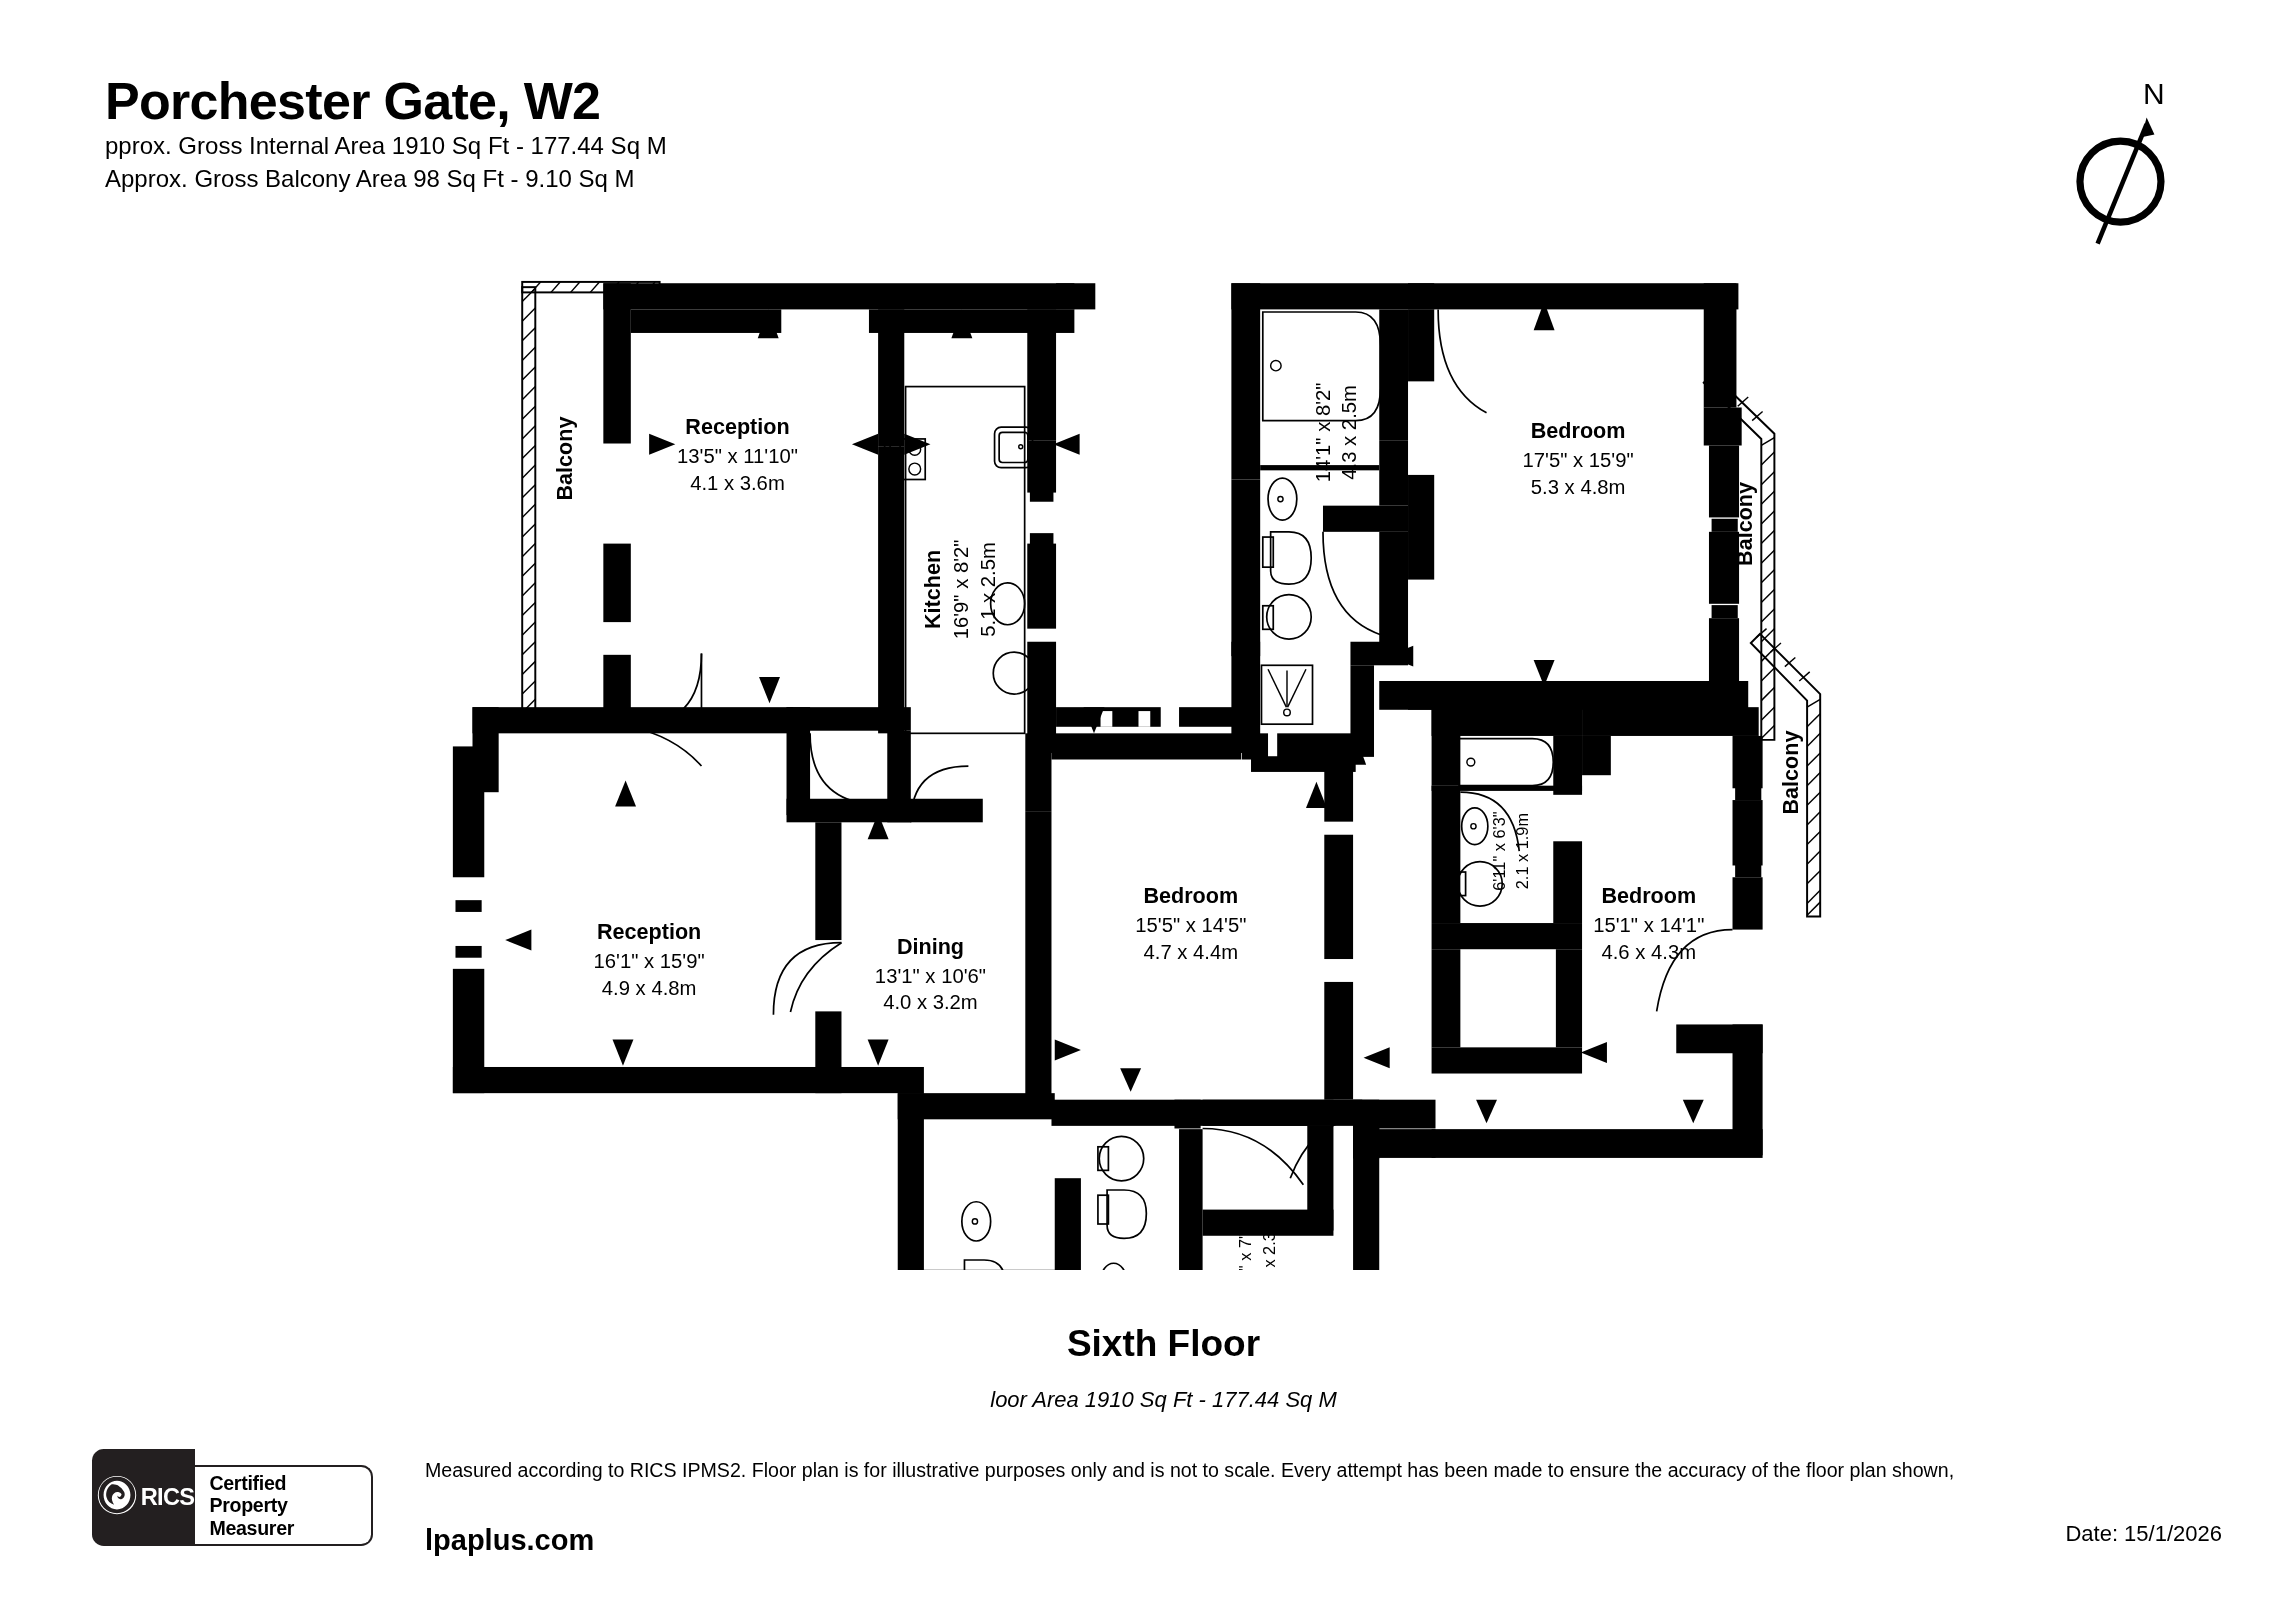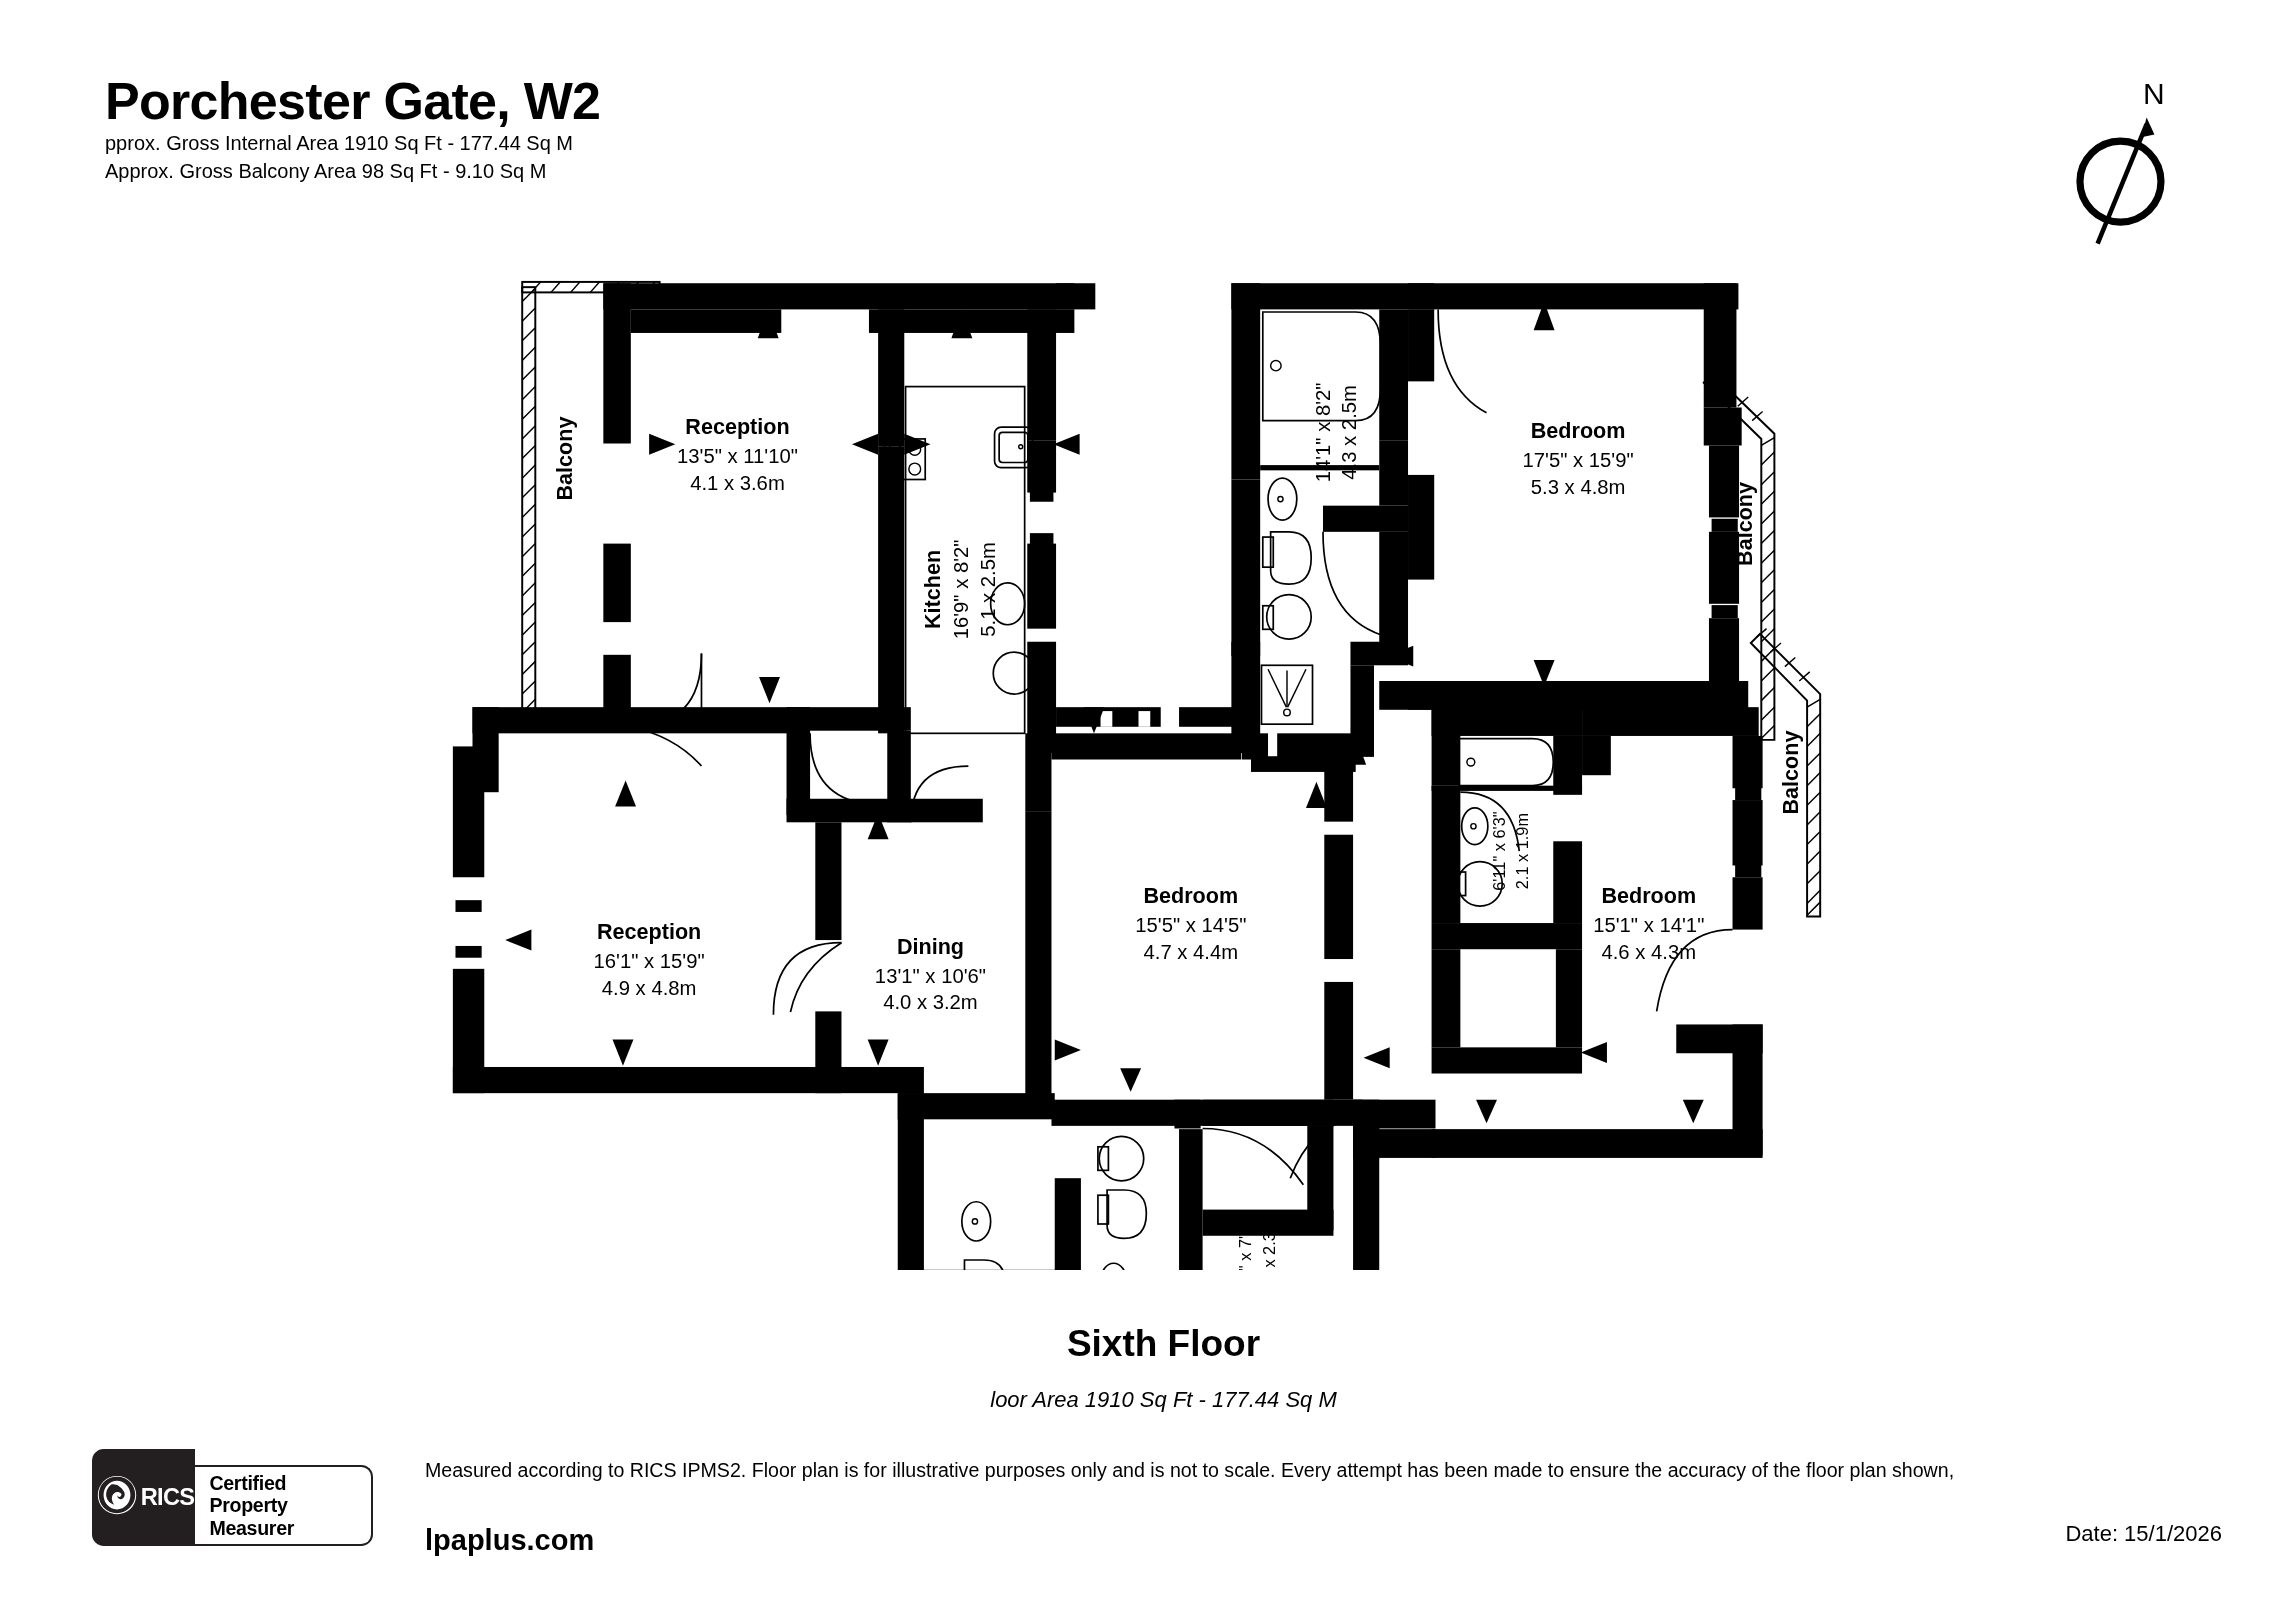--- a/index.html
+++ b/index.html
@@ -26,21 +26,21 @@
     margin-left: 34px;
   }
   #title {
     font-size: 52px;
     font-weight: bold;
     letter-spacing: -0.7px;
     line-height: 1.0;
     white-space: nowrap;
   }
   .subline {
-    font-size: 20px;
+    font-size: 24px;
     font-weight: normal;
     line-height: 1.22;
     white-space: nowrap;
     margin-top: 3.9px;
   }
 
   
   #compass {
     position: absolute;
     left: 2029px;

